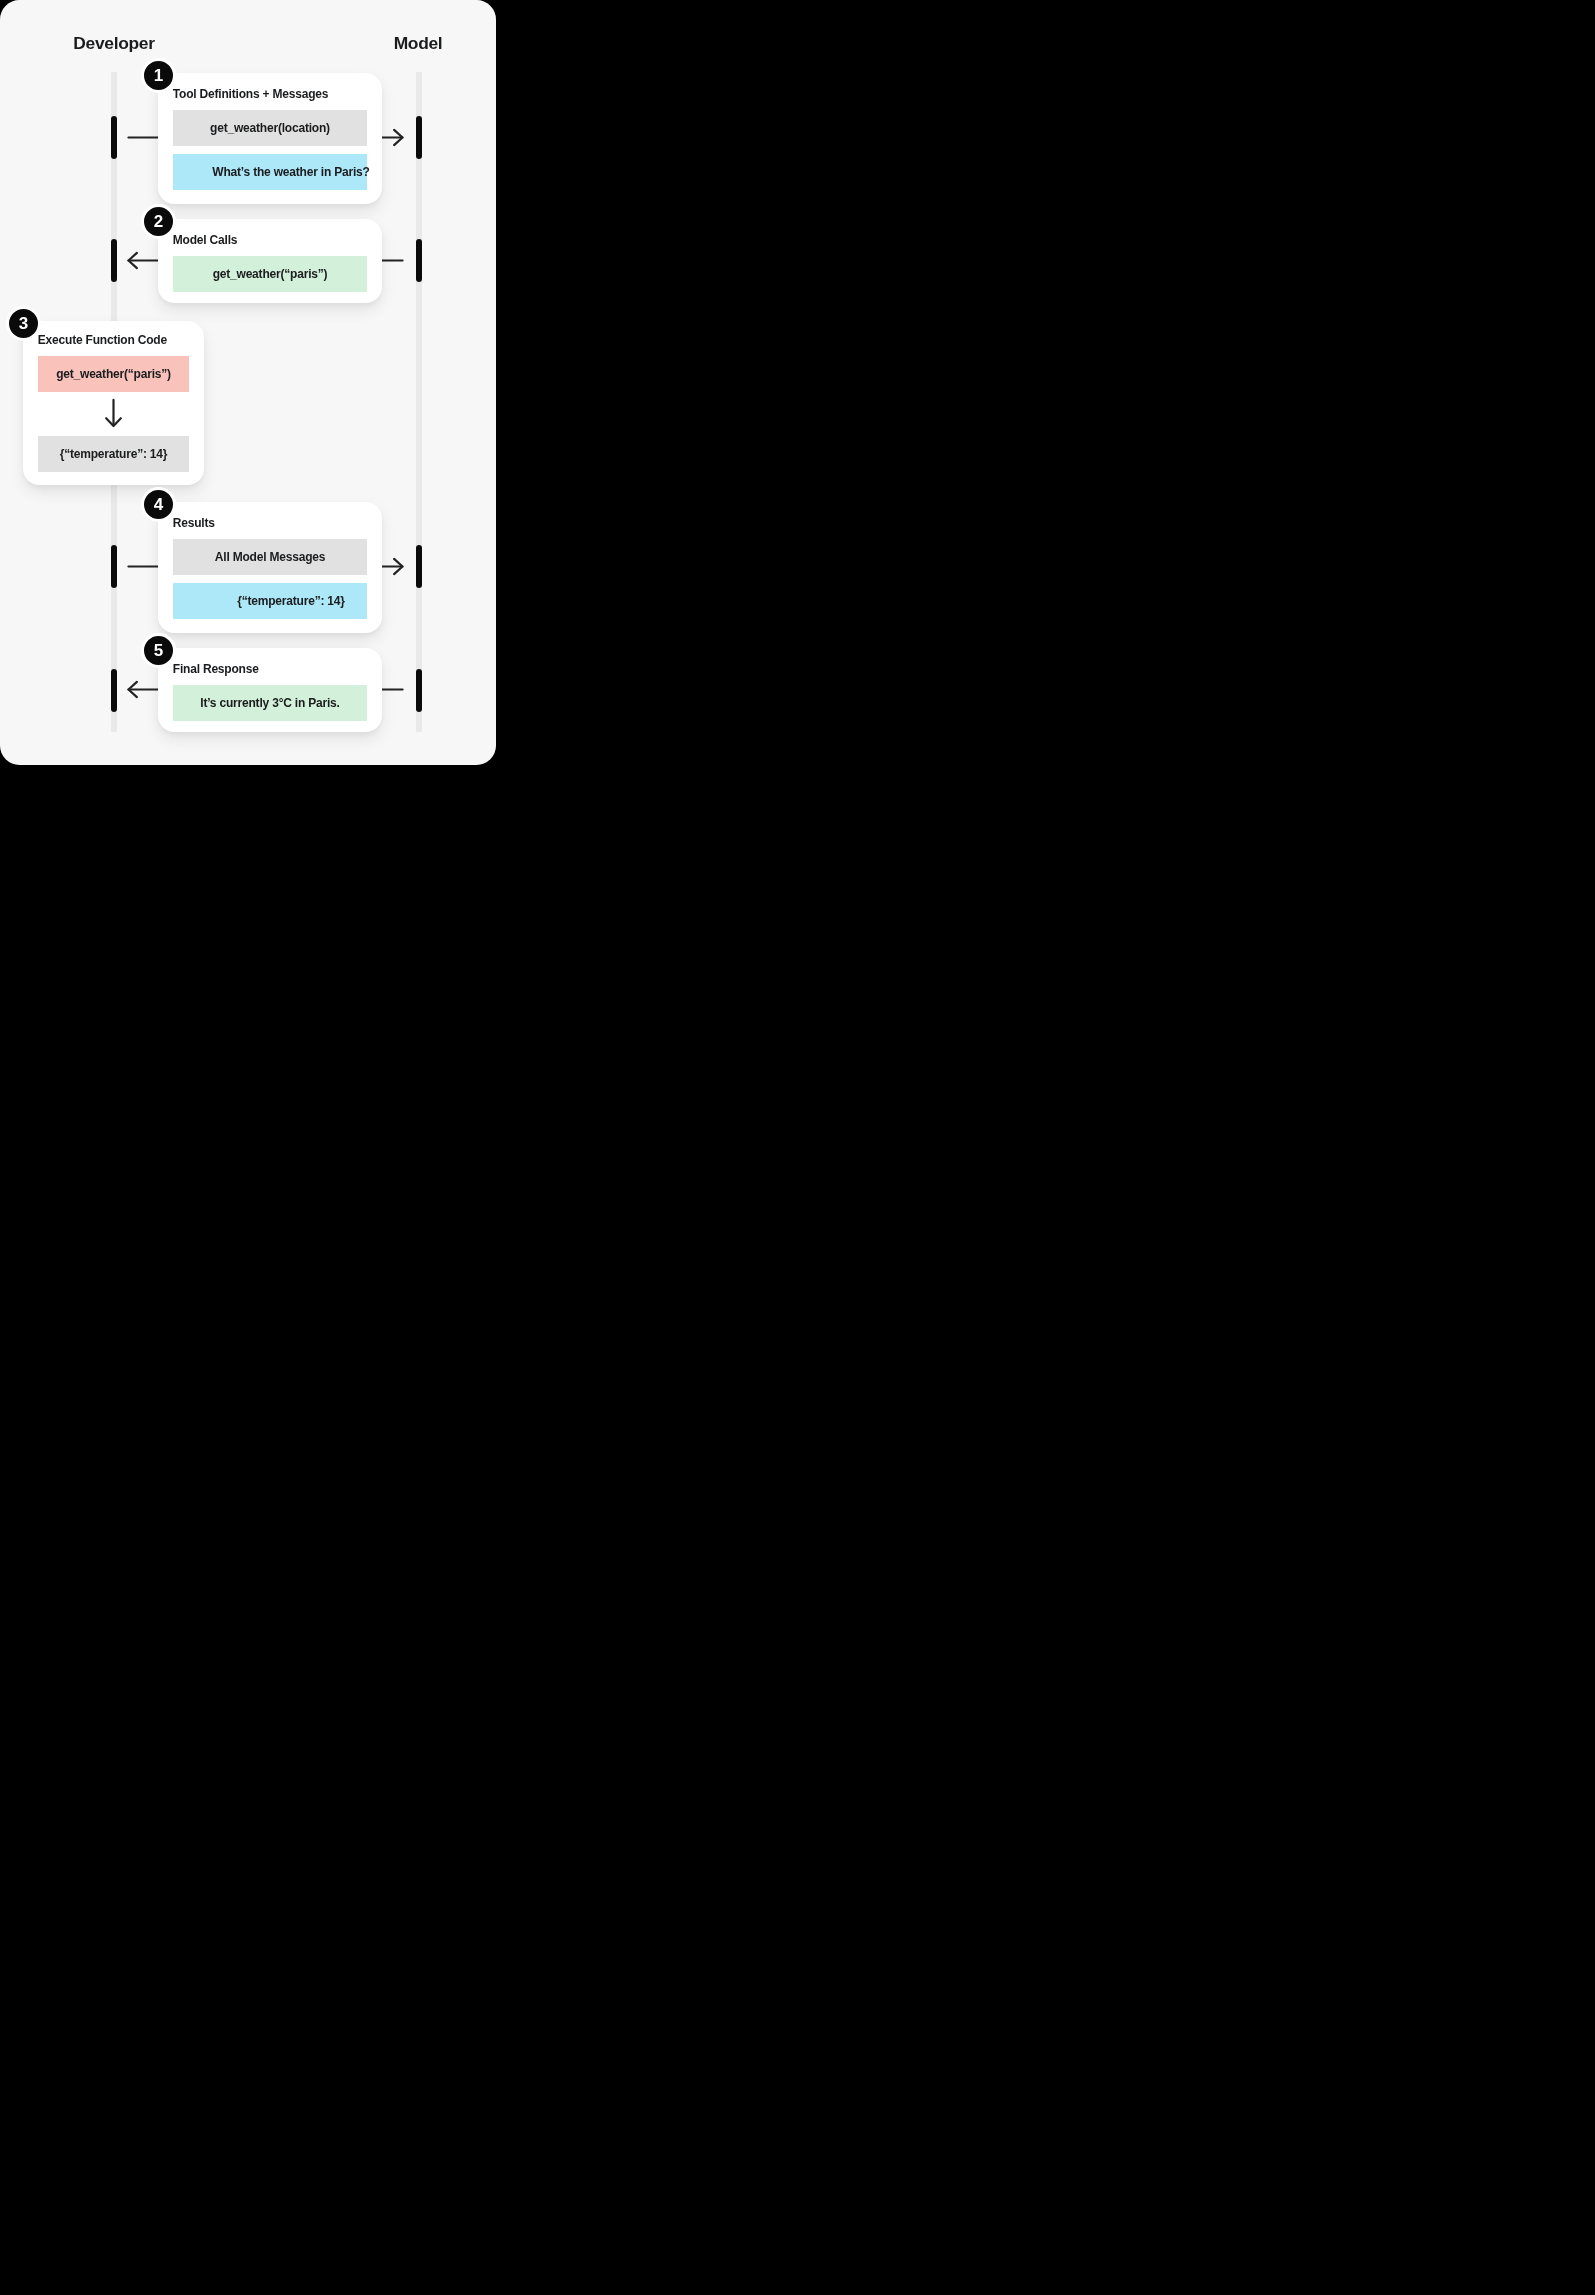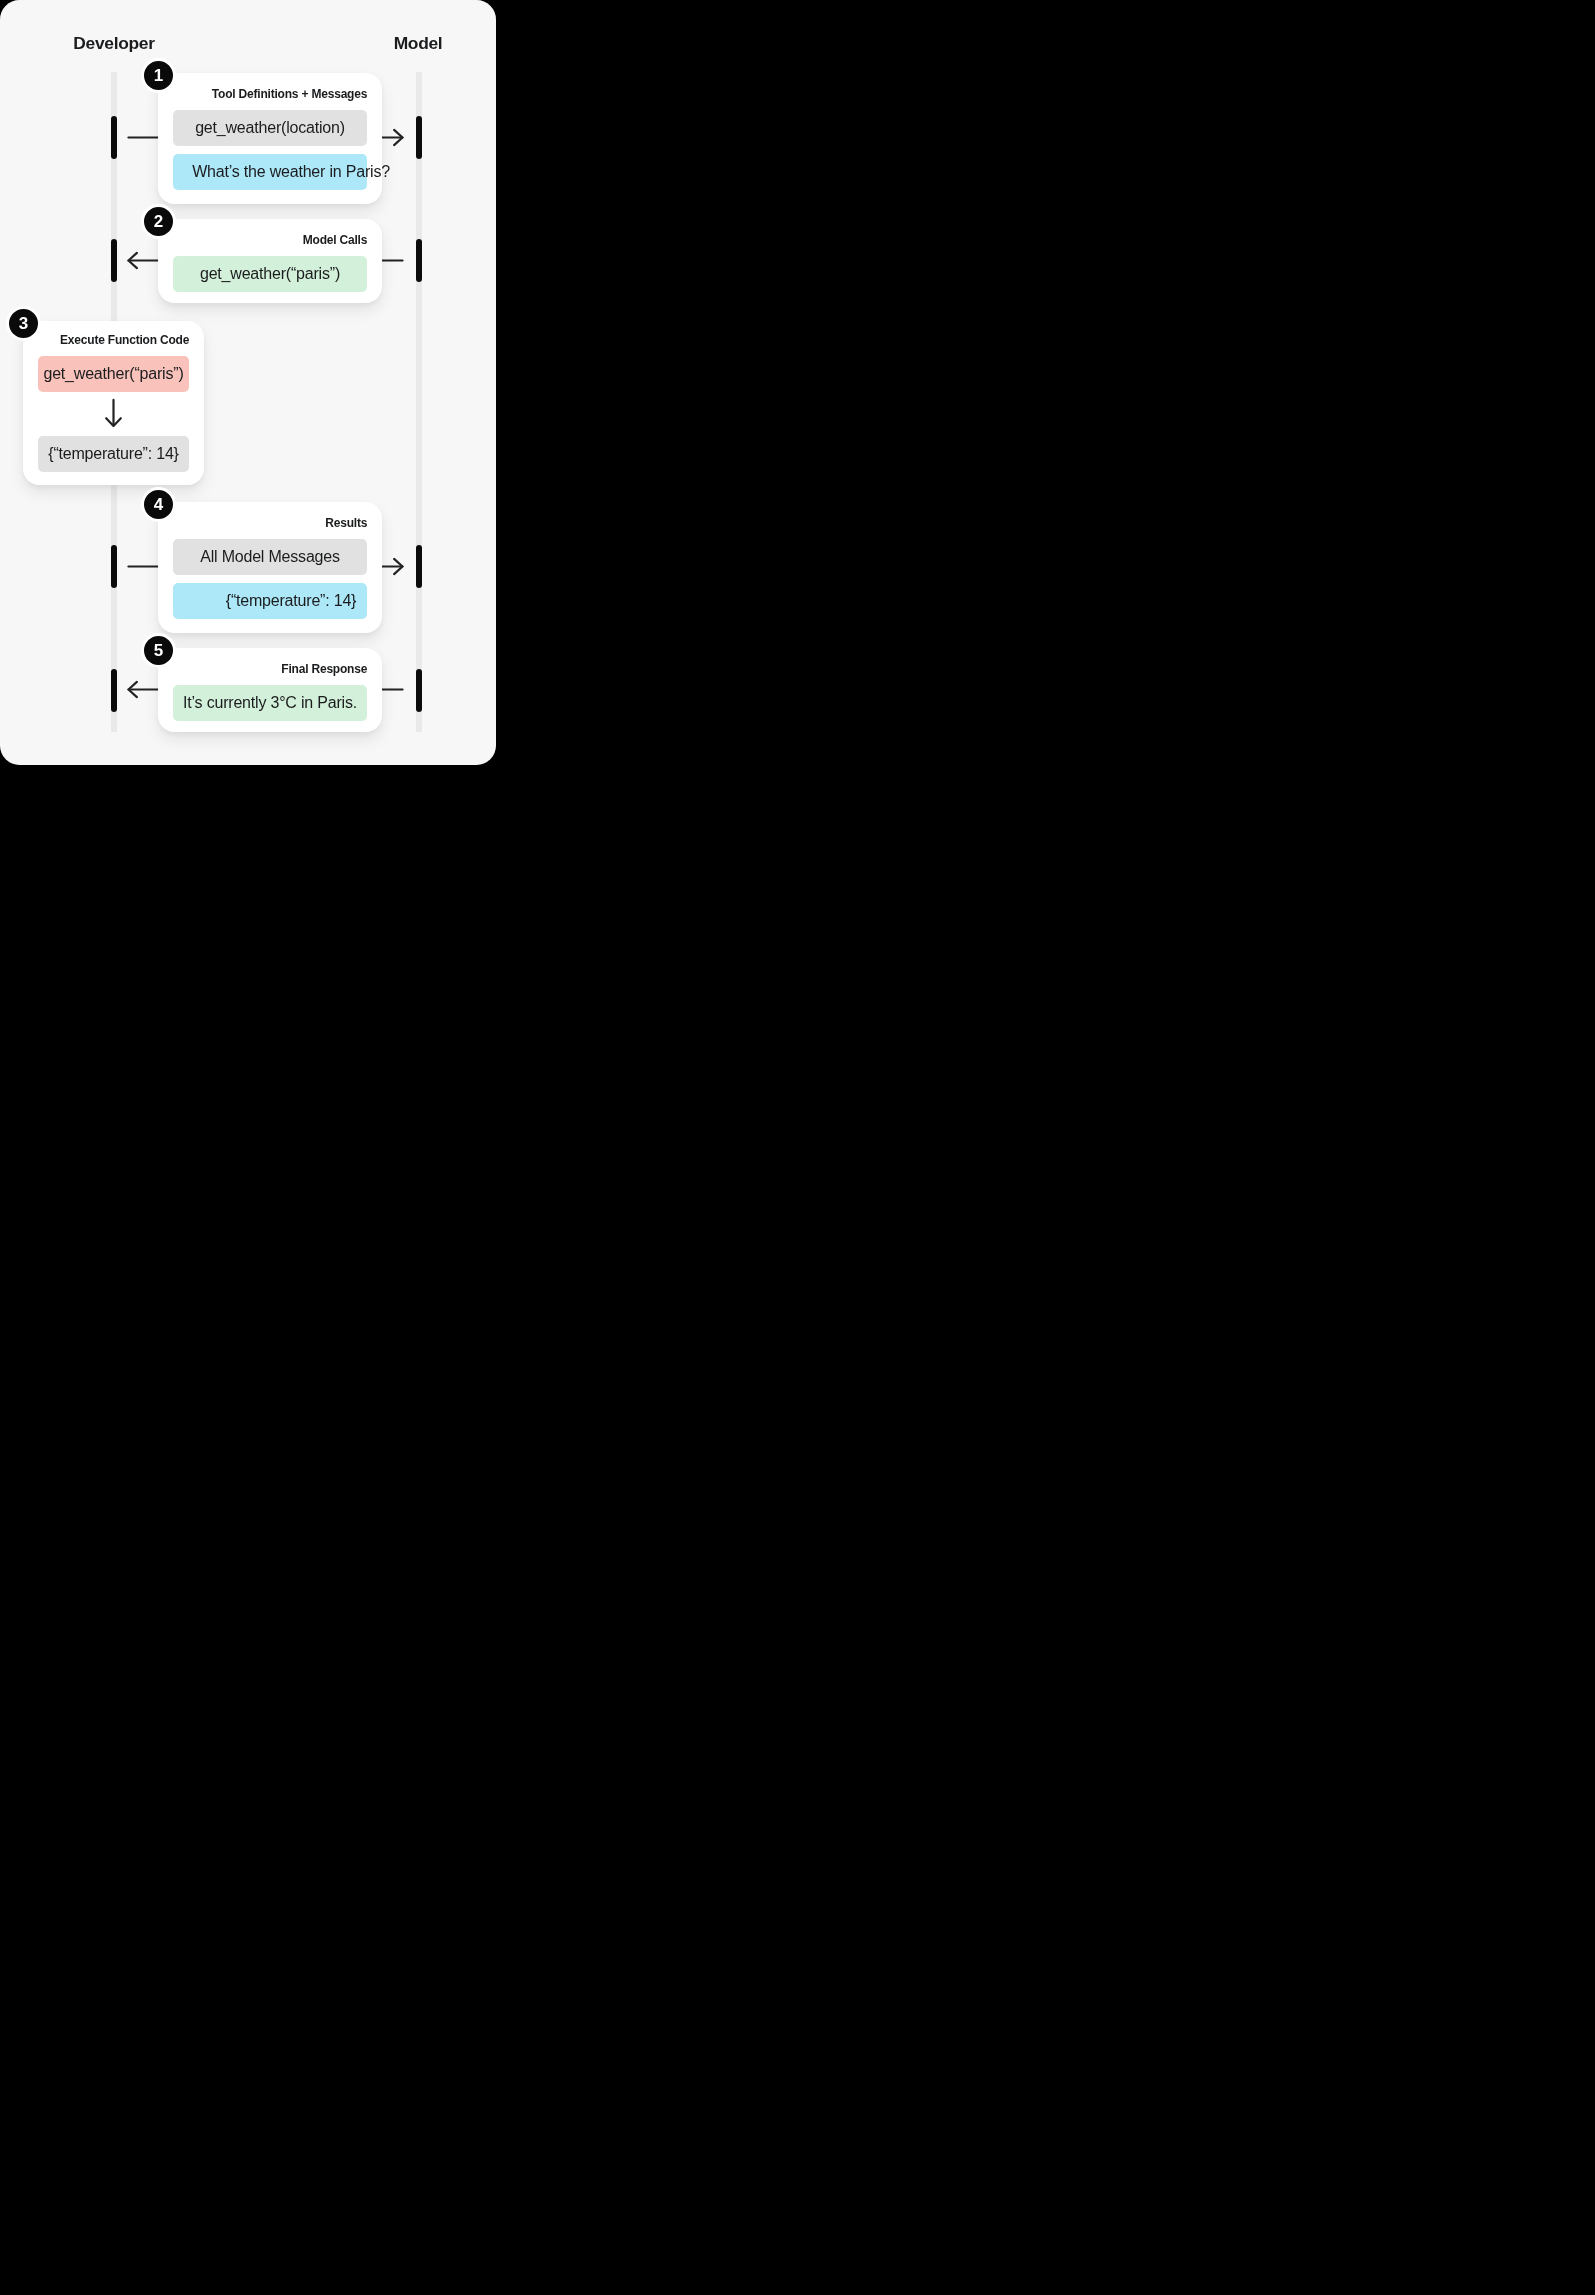--- a/index.html
+++ b/index.html
@@ -38,28 +38,28 @@
     stroke-linecap:round;stroke-linejoin:round;
   }
   .card{
     position:absolute;background:var(--card-bg,#ffffff);
     border-radius:16.4px;z-index:3;
     box-shadow:0 2.1px 4.2px rgba(0,0,0,0.04),0 7.4px 14.8px rgba(0,0,0,0.08);
     padding:0 14.8px;box-sizing:border-box;
   }
   .card-title{
     margin-top:13.7px;height:15.3px;line-height:15.3px;
-    text-align:right;font-size:12px;font-weight:700;
+    text-align:left;font-size:12px;font-weight:700;
     letter-spacing:-0.2px;color:var(--ink,#1b1c1e);white-space:nowrap;
   }
   .card3 .card-title{margin-top:12px;}
   .pill{
-    margin-top:8px;height:36px;border-radius:5px;
+    margin-top:8px;height:36px;border-radius:0;
     display:flex;align-items:center;justify-content:center;
-    font-size:16px;font-weight:400;letter-spacing:-0.2px;
+    font-size:12px;font-weight:700;letter-spacing:-0.2px;
     color:var(--ink,#1b1c1e);white-space:nowrap;
   }
   .pill + .pill{margin-top:8.4px;padding-left:42px;}
   .pill-gray {background:var(--pill-gray,#e1e1e1);}
   .pill-blue {background:var(--pill-blue,#ace8f8);}
   .pill-green{background:var(--pill-green,#d3f1da);}
   .pill-red  {background:var(--pill-red,#f9c2bb);}
   .down-arrow-wrap{
     height:32px;margin:5.3px 0 6.3px 0;
     display:flex;align-items:center;justify-content:center;

